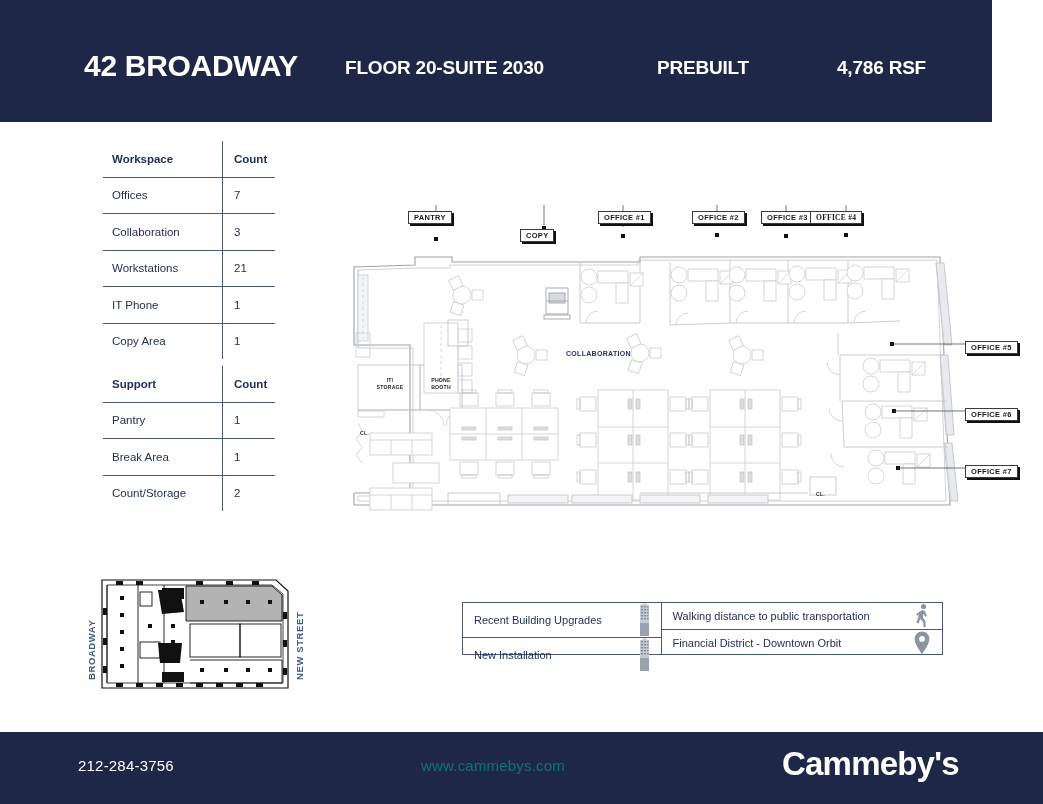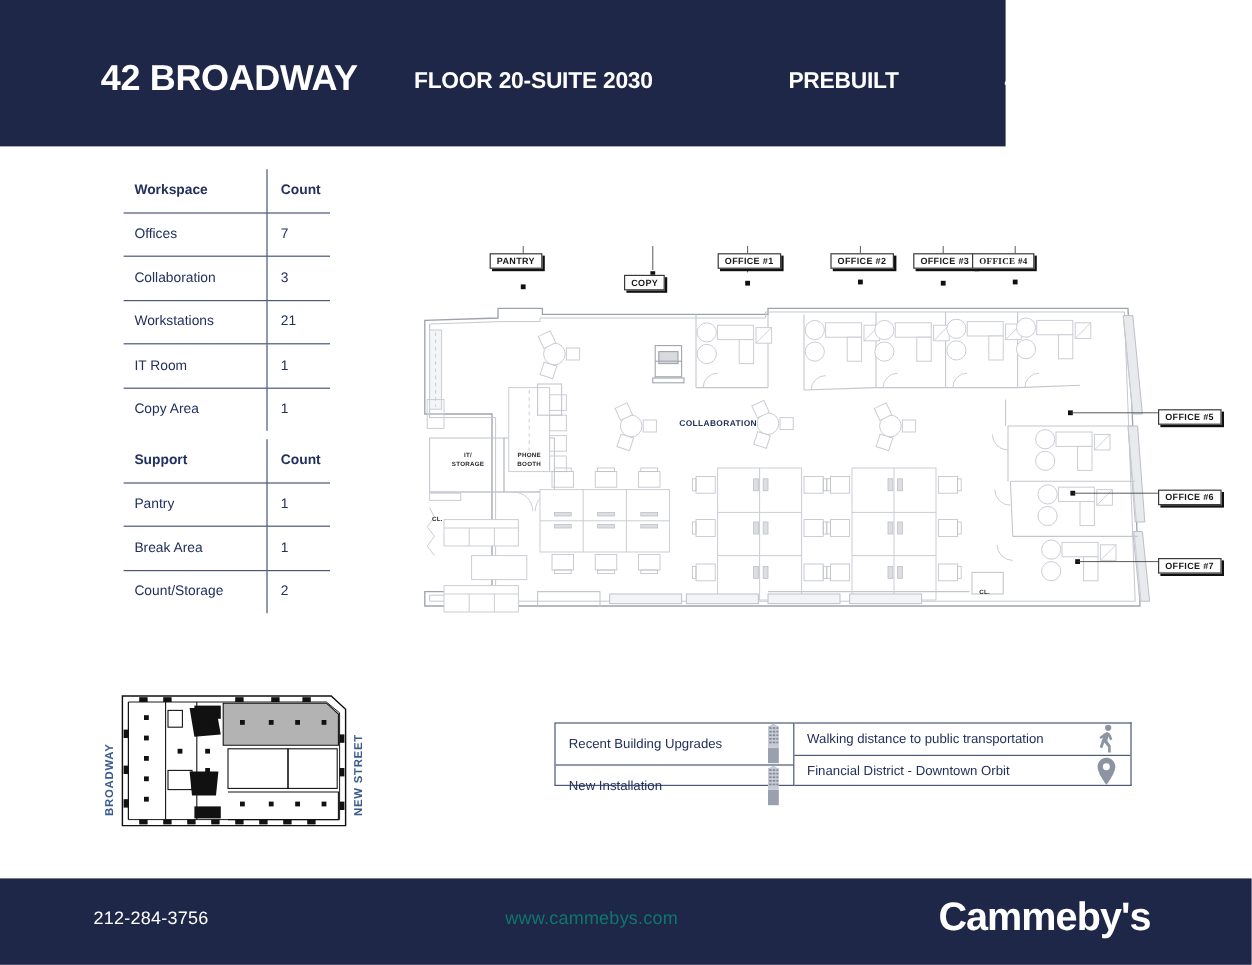--- a/index.html
+++ b/index.html
@@ -12,21 +12,21 @@
     height: 804px;
     position: relative;
     font-family: "Liberation Sans", sans-serif;
     overflow: hidden;
   }
 
   
   .header {
     position: absolute;
     left: 0; top: 0;
-    width: 838px; height: 122px;
+    width: 992px; height: 122px;
     background: #1f2748;
   }
   .header-title {
     position: absolute;
     left: 84px; top: 49px;
     font-size: 30px;
     font-weight: 700;
     letter-spacing: -0.3px;
     color: #ffffff;
     white-space: nowrap;
@@ -217,21 +217,21 @@
   </tr>
   <tr>
     <td class="c-label">Collaboration</td>
     <td class="c-count">3</td>
   </tr>
   <tr>
     <td class="c-label">Workstations</td>
     <td class="c-count">21</td>
   </tr>
   <tr>
-    <td class="c-label">IT Room</td>
+    <td class="c-label">IT Phone</td>
     <td class="c-count">1</td>
   </tr>
   <tr>
     <td class="c-label">Copy Area</td>
     <td class="c-count">1</td>
   </tr>
 </tbody>
   </table>
 
 <table class="stat-table t2">

